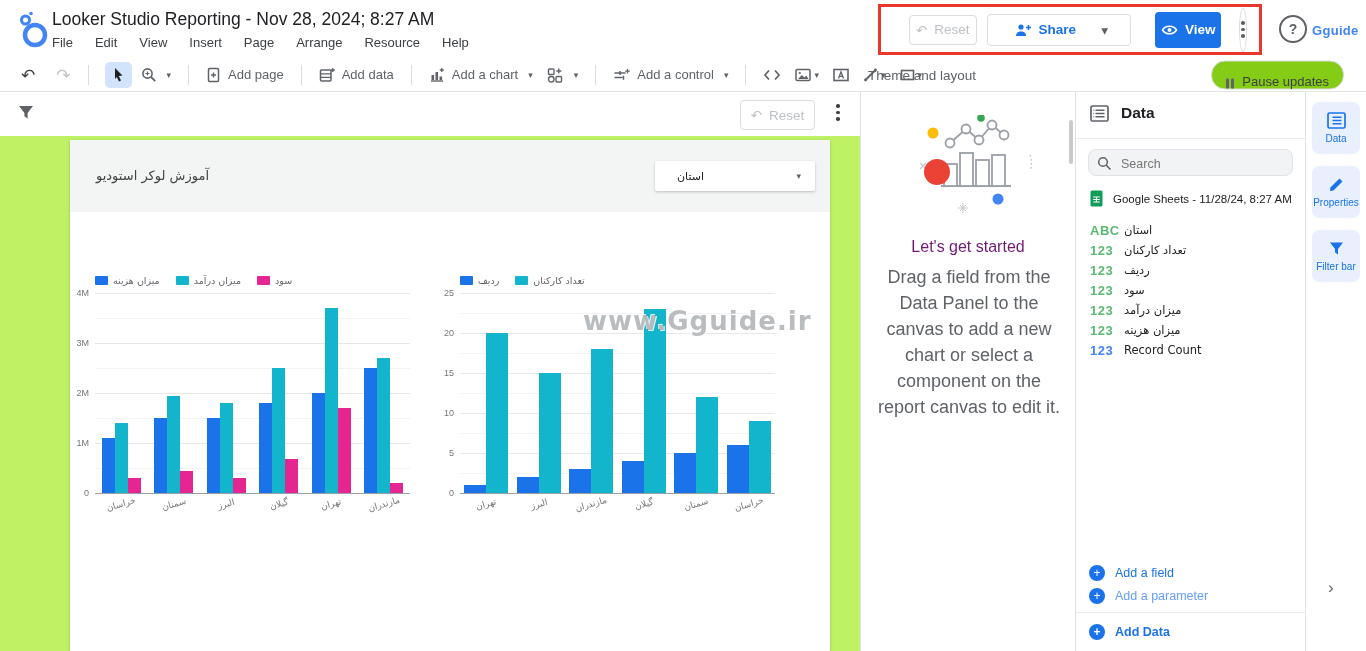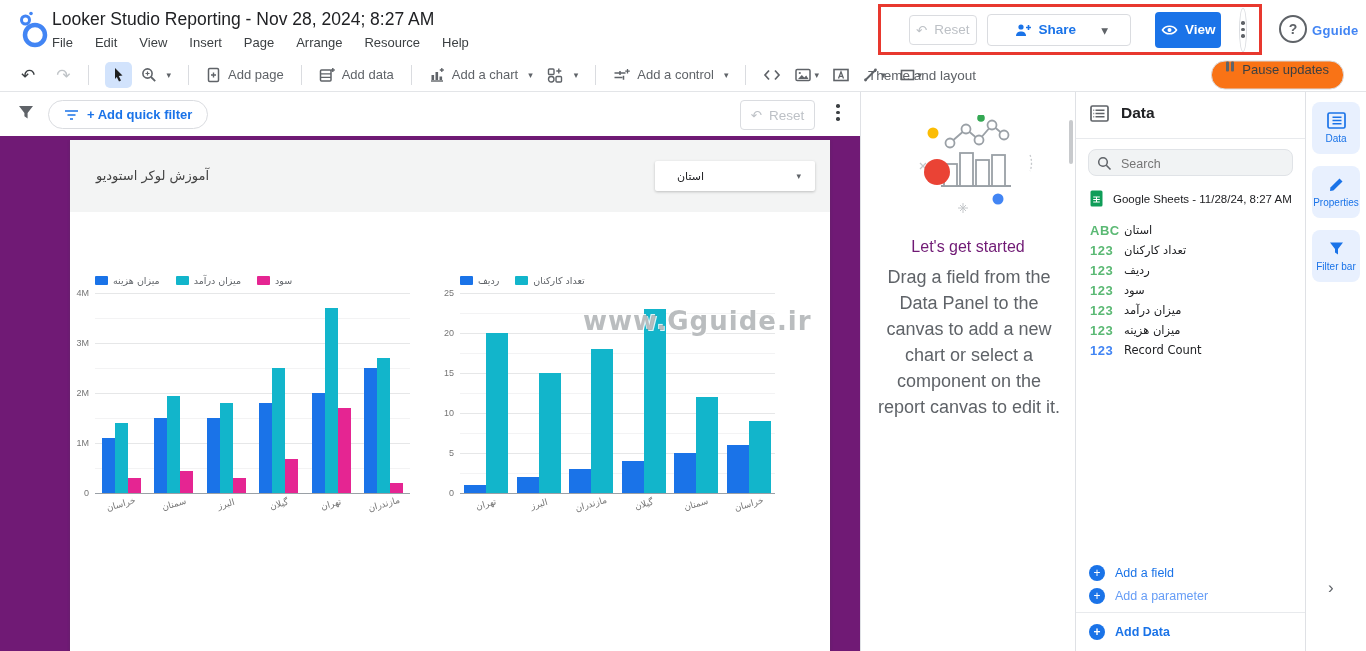--- a/index.html
+++ b/index.html
@@ -38,35 +38,35 @@
   .tdiv{width:1px;height:20px;background:#dadce0;margin:0 10px;flex:0 0 auto;}
   .ticon{display:inline-flex;align-items:center;margin:0 7px;color:#5f6368;flex:0 0 auto;}
   .tbtn{display:inline-flex;align-items:center;gap:7px;color:#5f6368;font-size:13px;margin:0 7px;flex:0 0 auto;white-space:nowrap;}
   .caret{font-size:9px;color:#5f6368;margin-left:3px;}
   .undo-g{font-size:17px;color:#3c4043;}
   .redo-g{font-size:17px;color:#c0c4c8;margin-left:14px;}
   .select-tool{width:27px;height:26px;background:#d2e3fc;border-radius:5px;display:flex;
                align-items:center;justify-content:center;margin:0 2px 0 6px;}
   .theme-label{position:absolute;left:868px;top:50%;transform:translateY(-50%);font-size:13.5px;color:#5f6368;}
   .pause-pill{position:absolute;right:22px;top:50%;transform:translateY(-50%);height:27px;border:1px solid #dadce0;
-              border-radius:14px;display:flex;align-items:flex-start;gap:8px;padding:0 14px;font-size:13px;color:#3c4043;background:#f97316;}
+              border-radius:14px;display:flex;align-items:flex-end;gap:8px;padding:0 14px;font-size:13px;color:#3c4043;background:#84cc16;}
   .pause-ic{display:flex;gap:2.5px;}
   .pause-ic i{width:3px;height:10px;background:#5f6368;border-radius:1px;}
 
   
   .filterbar{position:absolute;left:0;top:92px;width:860px;height:44px;background:#fff;}
   .funnel{position:absolute;left:17px;top:12px;}
   .quick-pill{position:absolute;left:48px;top:8px;height:29px;border:1px solid #dadce0;border-radius:15px;
               display:flex;align-items:center;gap:8px;padding:0 15px;color:#1a73e8;font-size:13px;font-weight:bold;background:#fff;box-sizing:border-box;}
   .fb-reset{position:absolute;left:740px;top:8px;width:75px;color:#bdc1c6;}
   .fb-kebab{position:absolute;left:836px;top:12px;}
   .fb-kebab i{background:#3c4043;}
 
   
-  .canvas{position:absolute;left:0;top:136px;width:860px;height:515px;background:#701a75;}
+  .canvas{position:absolute;left:0;top:136px;width:860px;height:515px;background:#bef264;}
   .page{position:absolute;left:70px;top:4px;width:760px;height:511px;background:#fff;
         box-shadow:0 1px 3px rgba(60,64,67,.28);}
   .page-band{position:absolute;left:0;top:0;width:760px;height:72px;background:#f3f4f4;}
   .report-title{position:absolute;left:26px;top:28px;font-size:13px;color:#424242;}
   .dropdown{position:absolute;left:585px;top:21px;width:160px;height:30px;background:#fff;border-radius:2px;
             box-shadow:0 1px 3px rgba(0,0,0,.22);display:flex;align-items:center;box-sizing:border-box;padding:0 14px 0 22px;}
   .dropdown .lbl{font-size:11px;color:#202124;}
   .dropdown .caret{margin-left:auto;}
 
   .chart{position:absolute;top:134px;width:315px;}
@@ -304,26 +304,20 @@
           <i></i>
         </span>
       <span>Pause updates</span>
     </span>
   </div>
 
   <div class="filterbar">
     <svg class="funnel" width="18" height="18" viewBox="0 0 18 18">
       <path d="M2 2 L16 2 L10.6 9 L10.6 14.5 L7.4 12.3 L7.4 9 Z" fill="#5f6368"></path>
     </svg>
-    <span class="quick-pill">
-      <svg width="15" height="12" viewBox="0 0 15 12">
-        <path d="M1 2h13M3.5 6h8M6 10h3" stroke="#1a73e8" stroke-width="1.7"></path>
-      </svg>
-      <span>+ Add quick filter</span>
-    </span>
     <button class="btn btn-reset fb-reset">
       <span class="glyph">↶</span>
       <span>Reset</span>
     </button>
     <span class="dots fb-kebab">
         <i></i>
         <i></i>
         <i></i>
       </span>
   </div>

